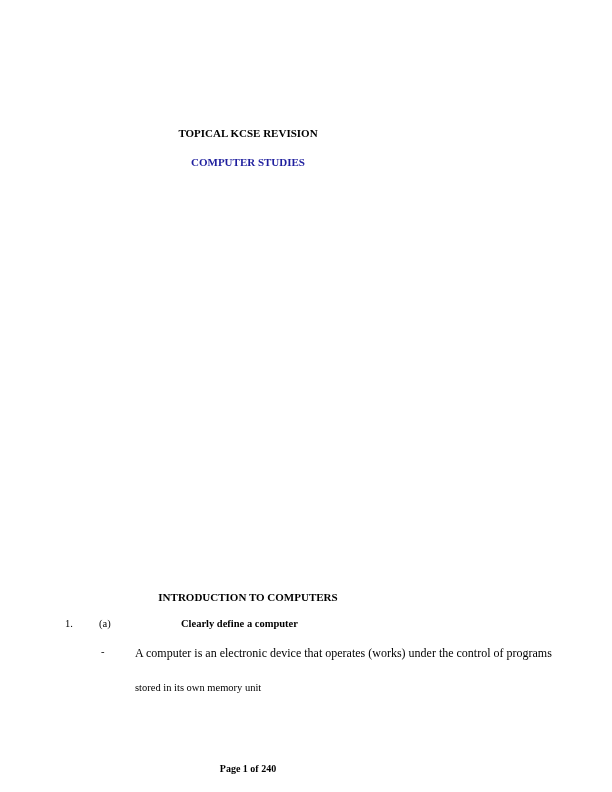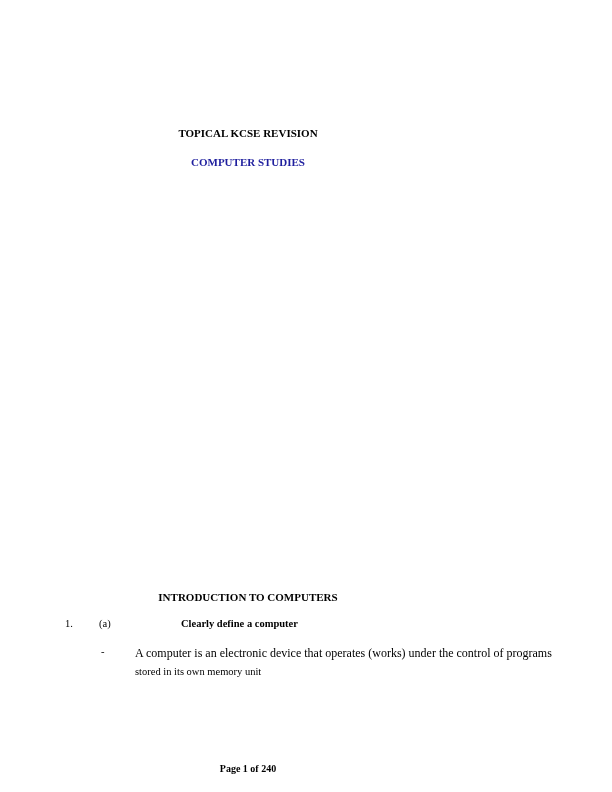--- a/index.html
+++ b/index.html
@@ -10,21 +10,21 @@
   .abs { position: absolute; white-space: nowrap; }
   .center { left: 0; width: 496px; text-align: center; }
   .title { top: 127px; font-size: 11px; font-weight: bold; }
   .subtitle { top: 156px; font-size: 11px; font-weight: bold; color: #1f1f9e; }
   .heading { top: 591px; font-size: 11px; font-weight: bold; }
   .num { left: 65px; top: 618px; font-size: 10.5px; }
   .sub { left: 99px; top: 618px; font-size: 10.5px; }
   .q { left: 135px; top: 618px; font-size: 10.5px; font-weight: bold; margin-left: 46px; }
   .dash { left: 101px; top: 646px; font-size: 10.5px; }
   .ans1 { left: 135px; top: 646px; font-size: 12px; }
-  .ans2 { left: 135px; top: 666px; font-size: 10.5px; }
+  .ans2 { left: 135px; top: 682px; font-size: 10.5px; }
   .footer { top: 763px; font-size: 10px; font-weight: bold; }
 </style>
 </head>
 <body>
 
 <div class="abs center title">TOPICAL KCSE REVISION</div>
 <div class="abs center subtitle">COMPUTER STUDIES</div>
 
 <div class="abs center heading">INTRODUCTION TO COMPUTERS</div>
 

